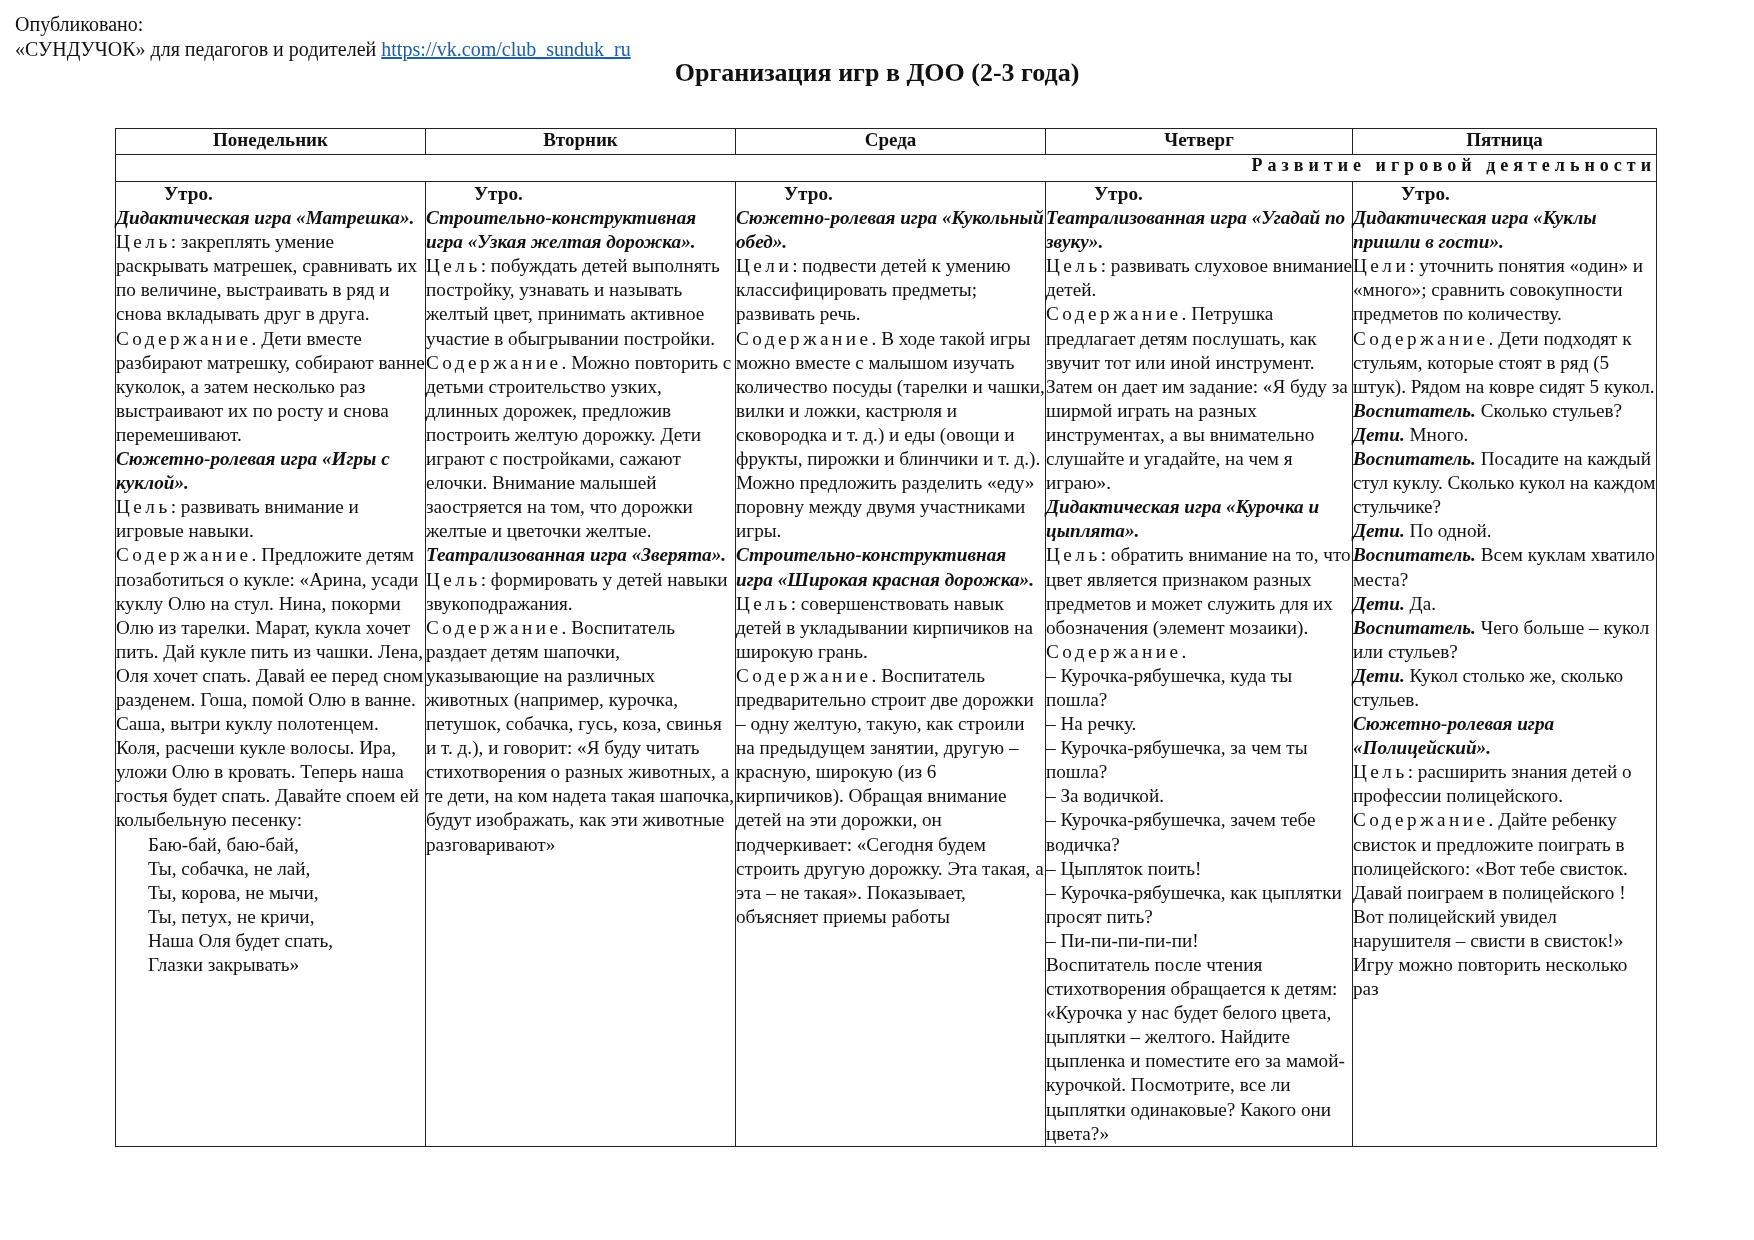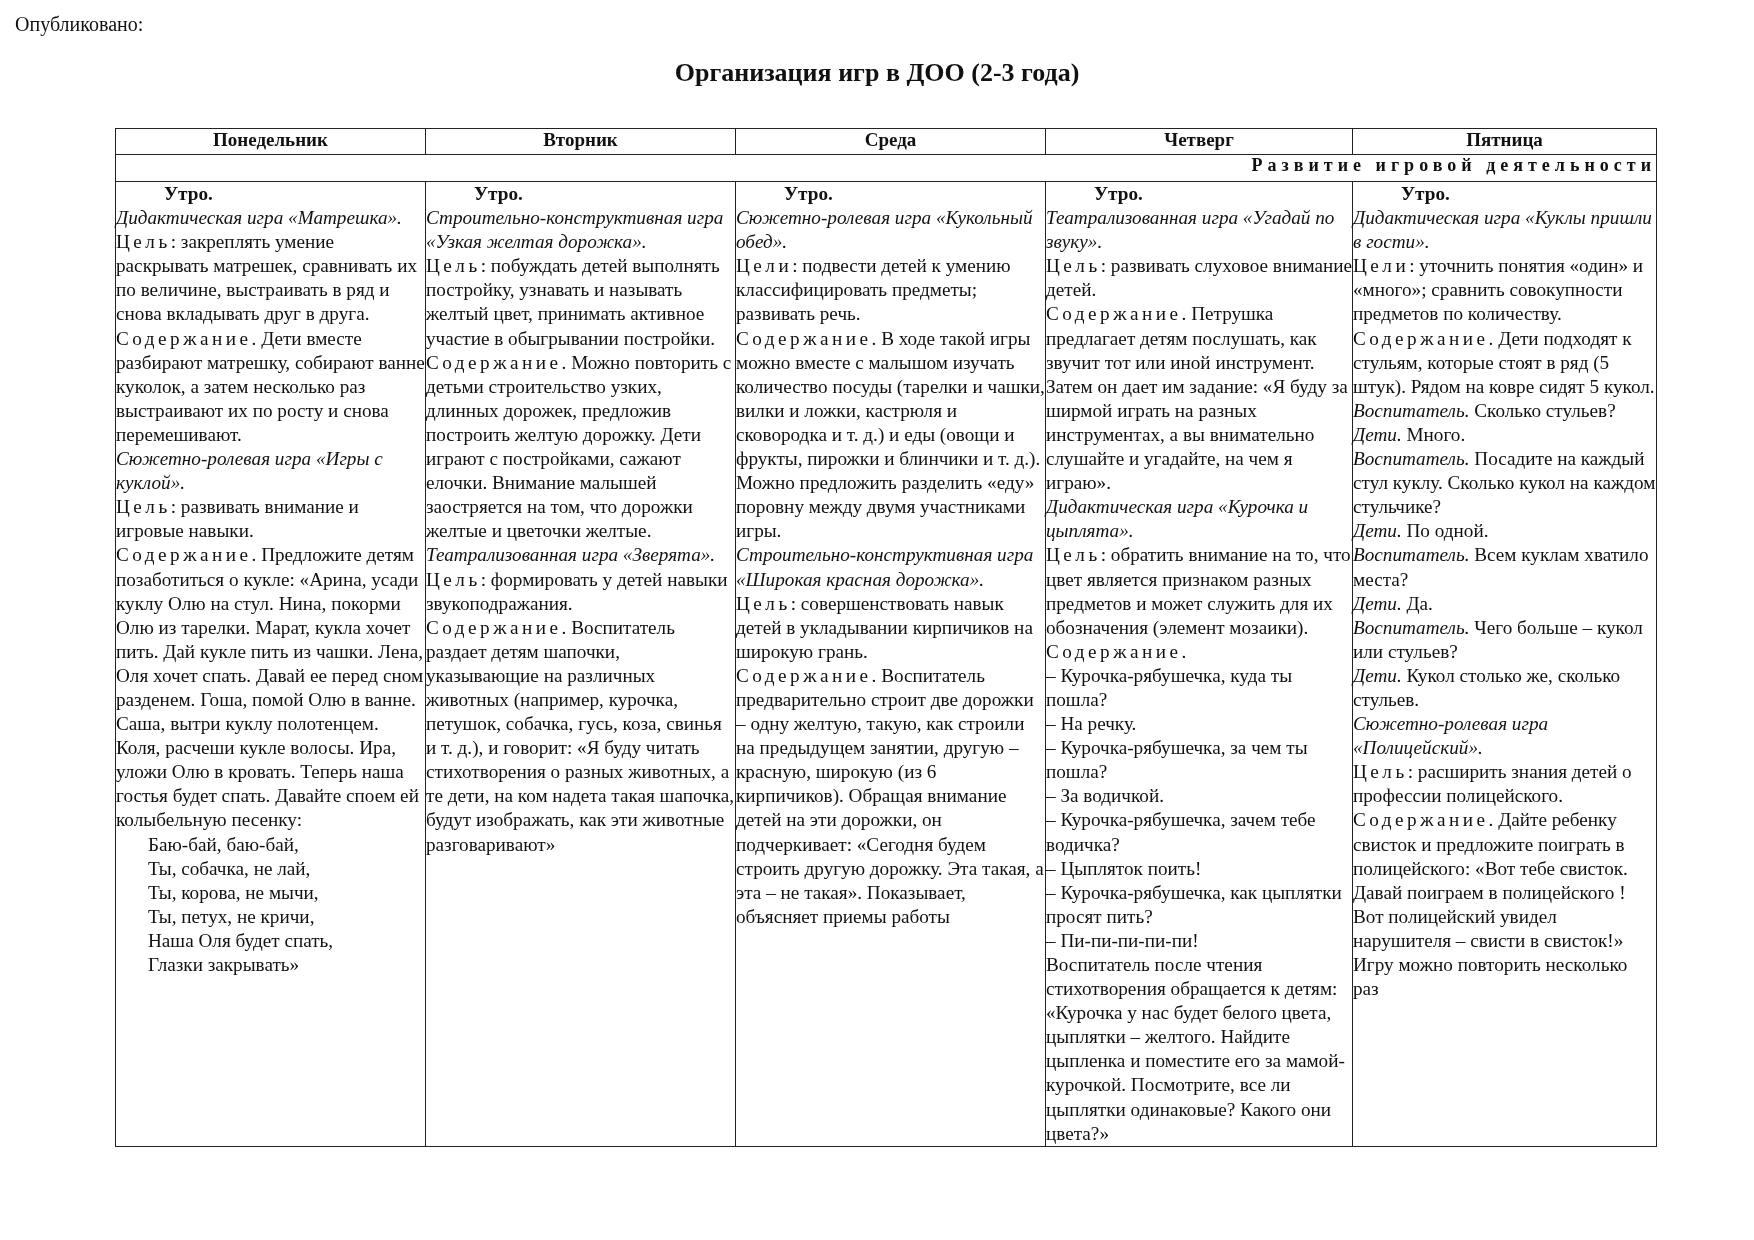--- a/index.html
+++ b/index.html
@@ -9,31 +9,35 @@
   .pub a { color:#1a5fa8; text-decoration:underline; }
   .title { position:absolute; left:0; width:1754px; top:58px; text-align:center;
            font-size:26px; font-weight:bold; }
   table.grid { position:absolute; left:115px; top:128px; width:1541px;
                border-collapse:collapse; table-layout:fixed; }
   table.grid td, table.grid th { border:1.6px solid #222; vertical-align:top; padding:0; }
   th.day { height:25px; font-size:19px; font-weight:bold; text-align:center; vertical-align:middle; }
   td.section { height:26px; text-align:right; font-size:18px; font-weight:bold; letter-spacing:5px; vertical-align:middle; }
   td.cell { padding:2px 6px 4px 9px; font-size:19.2px; line-height:24.1px; height:915px; }
   .morning { font-weight:bold; display:block;margin-left:48px; }
-  .game { font-weight:normal; font-style:italic; display:block; }
+  .game { font-weight:bold; font-style:italic; display:block; }
   .p { display:block; }
   .lbl { letter-spacing:3.5px; }
-  .sp { font-style:italic; }
+  .sp { font-style:italic;font-weight:bold; }
   .poem { display:block; padding-left:32px; }
 </style>
 </head>
 <body>
 
 <div class="pub">
   <div>Опубликовано:</div>
+  <div>
+    <span>«СУНДУЧОК» для педагогов и родителей</span>
+    <a>https://vk.com/club_sunduk_ru</a>
+  </div>
 </div>
 
 <div class="title">Организация игр в ДОО (2-3 года)</div>
 
 <table class="grid">
   <colgroup>
     <col style="width:310px">
       <col style="width:310px">
       <col style="width:310px">
       <col style="width:307px">

